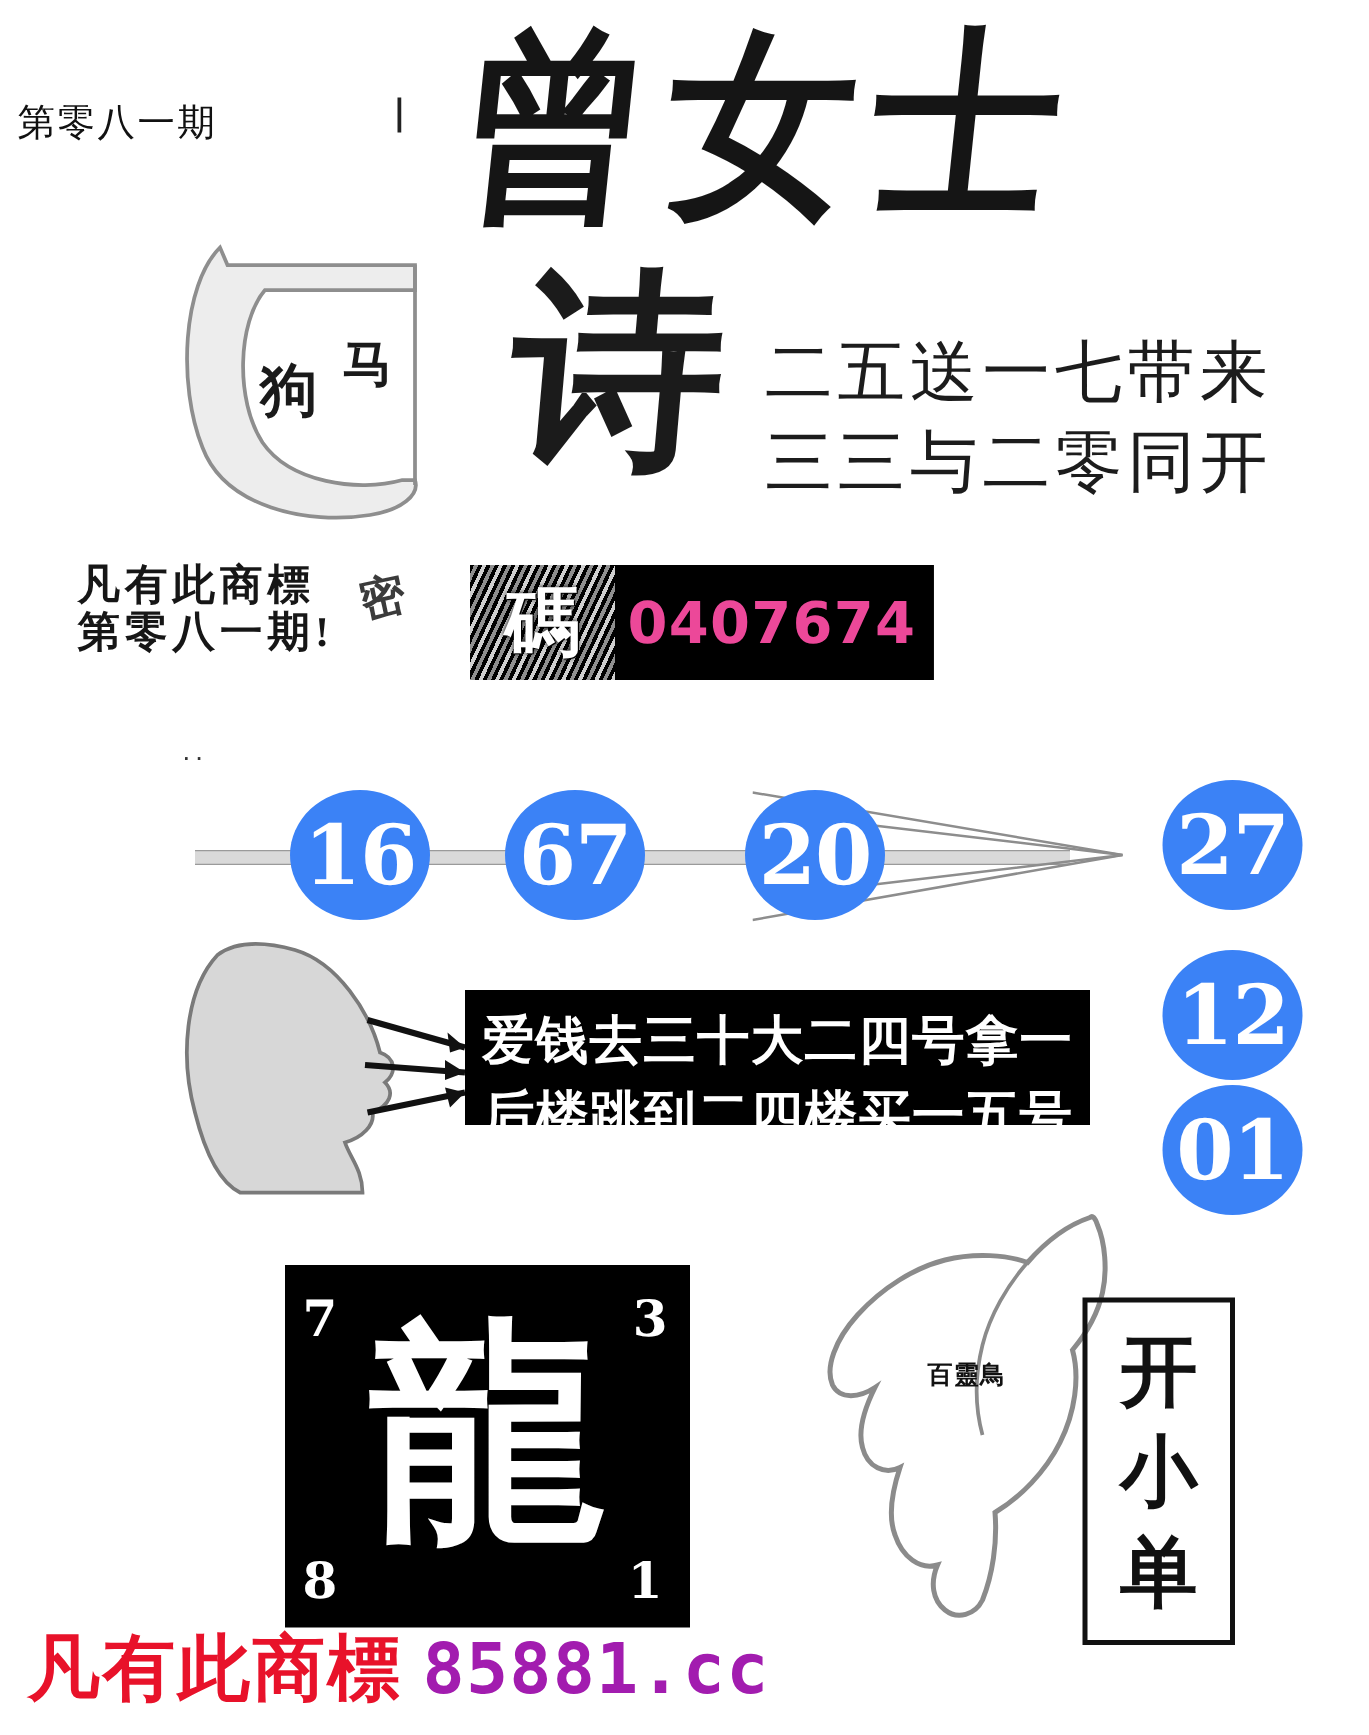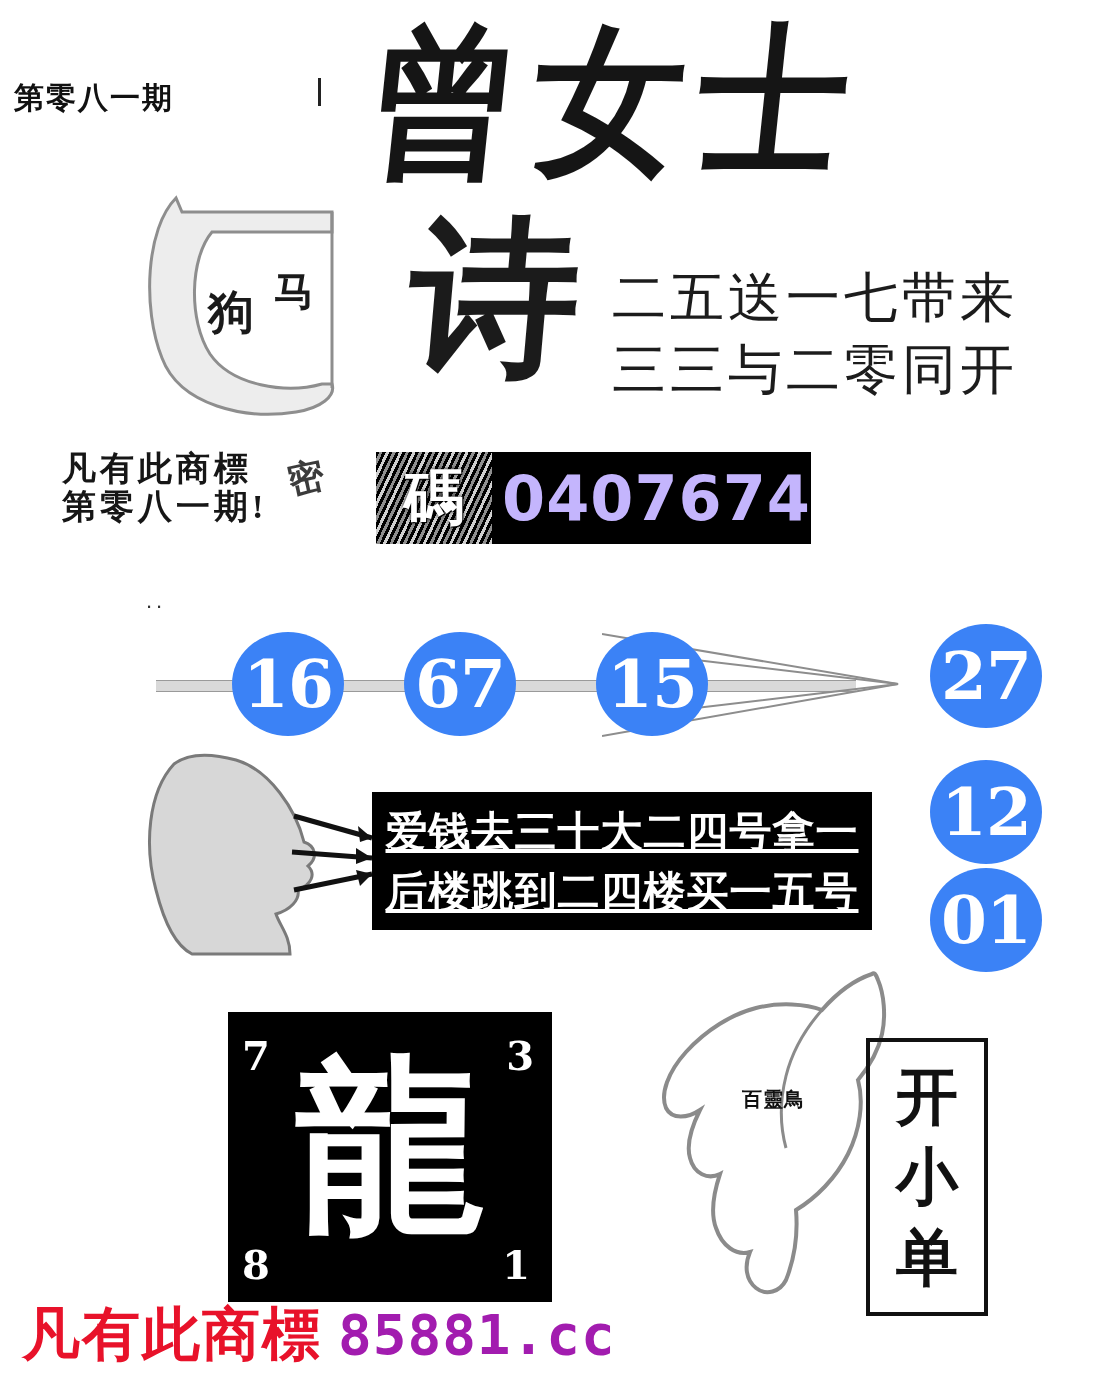--- a/index.html
+++ b/index.html
@@ -18,21 +18,21 @@
     overflow: hidden;
   }
 
   
   .issue-label {
     position: absolute;
     left: 14px;
     top: 78px;
     font-family: "Liberation Serif", serif;
     font-size: 30px;
-    font-weight: bold;
+    font-weight: normal;
     letter-spacing: 2px;
     color: #111;
   }
 
   
   .brush-title {
     position: absolute;
     left: 370px;
     top: 20px;
     width: 560px;
@@ -152,26 +152,26 @@
     font-family: "DejaVu Serif", serif;
     font-size: 60px;
     font-weight: bold;
     display: flex;
     align-items: center;
     justify-content: center;
     text-shadow: 0 0 4px #000, 1px 1px 0 #000;
   }
   .code-bar-digits {
     background: #000;
-    color: #c4b5fd;
+    color: #ec4899;
     font-family: "DejaVu Sans", sans-serif;
-    font-size: 62px;
+    font-size: 46px;
     font-weight: bold;
     letter-spacing: 1px;
-    padding: 0 0 0 10px;
+    padding: 0 14px 0 10px;
     display: flex;
     align-items: center;
   }
 
   .dots {
     position: absolute;
     left: 146px;
     top: 588px;
     font-size: 22px;
     color: #333;
@@ -240,26 +240,25 @@
     width: 100px;
     height: 100px;
   }
 
   
   .quote-box {
     position: absolute;
     left: 372px;
     top: 792px;
     width: 500px;
-    height: 138px;
+    height: 108px;
     background: #000000;
     color: #ffffff;
     padding: 10px 0 0 0;
     box-sizing: border-box;
-    text-decoration: underline;
   }
   .quote-line {
     font-family: "DejaVu Sans", sans-serif;
     font-size: 42px;
     font-weight: bold;
     line-height: 60px;
     text-align: center;
     letter-spacing: 1px;
     white-space: nowrap;
   }
@@ -403,21 +402,21 @@
   <div class="arrow-band">
     <div class="shaft"></div>
     <svg class="vtip" viewBox="0 0 300 106">
       <path d="M0 2 L296 52 L0 104" fill="none" stroke="#8d8d8d" stroke-width="2"></path>
       <path d="M60 24 L296 52 L60 80" fill="none" stroke="#8d8d8d" stroke-width="2"></path>
     </svg>
   </div>
 
   <div class="ball ball-16">16</div>
   <div class="ball ball-43">67</div>
-  <div class="ball ball-15">15</div>
+  <div class="ball ball-15">20</div>
 
   <div class="ball ball-27">27</div>
   <div class="ball ball-12">12</div>
   <div class="ball ball-09">01</div>
 
   <div class="head">
     <svg width="210" height="210" viewBox="0 0 210 210">
       <path d="M34 14 C8 42 4 96 16 140 C24 172 36 196 52 204 L150 204 C150 186 140 176 136 164 C150 160 160 150 158 140 C172 134 176 124 168 116 C178 108 176 96 164 92 C156 60 130 20 96 10 C74 4 50 2 34 14 Z" fill="#d7d7d7" stroke="#7a7a7a" stroke-width="3"></path>
     </svg>
   </div>

